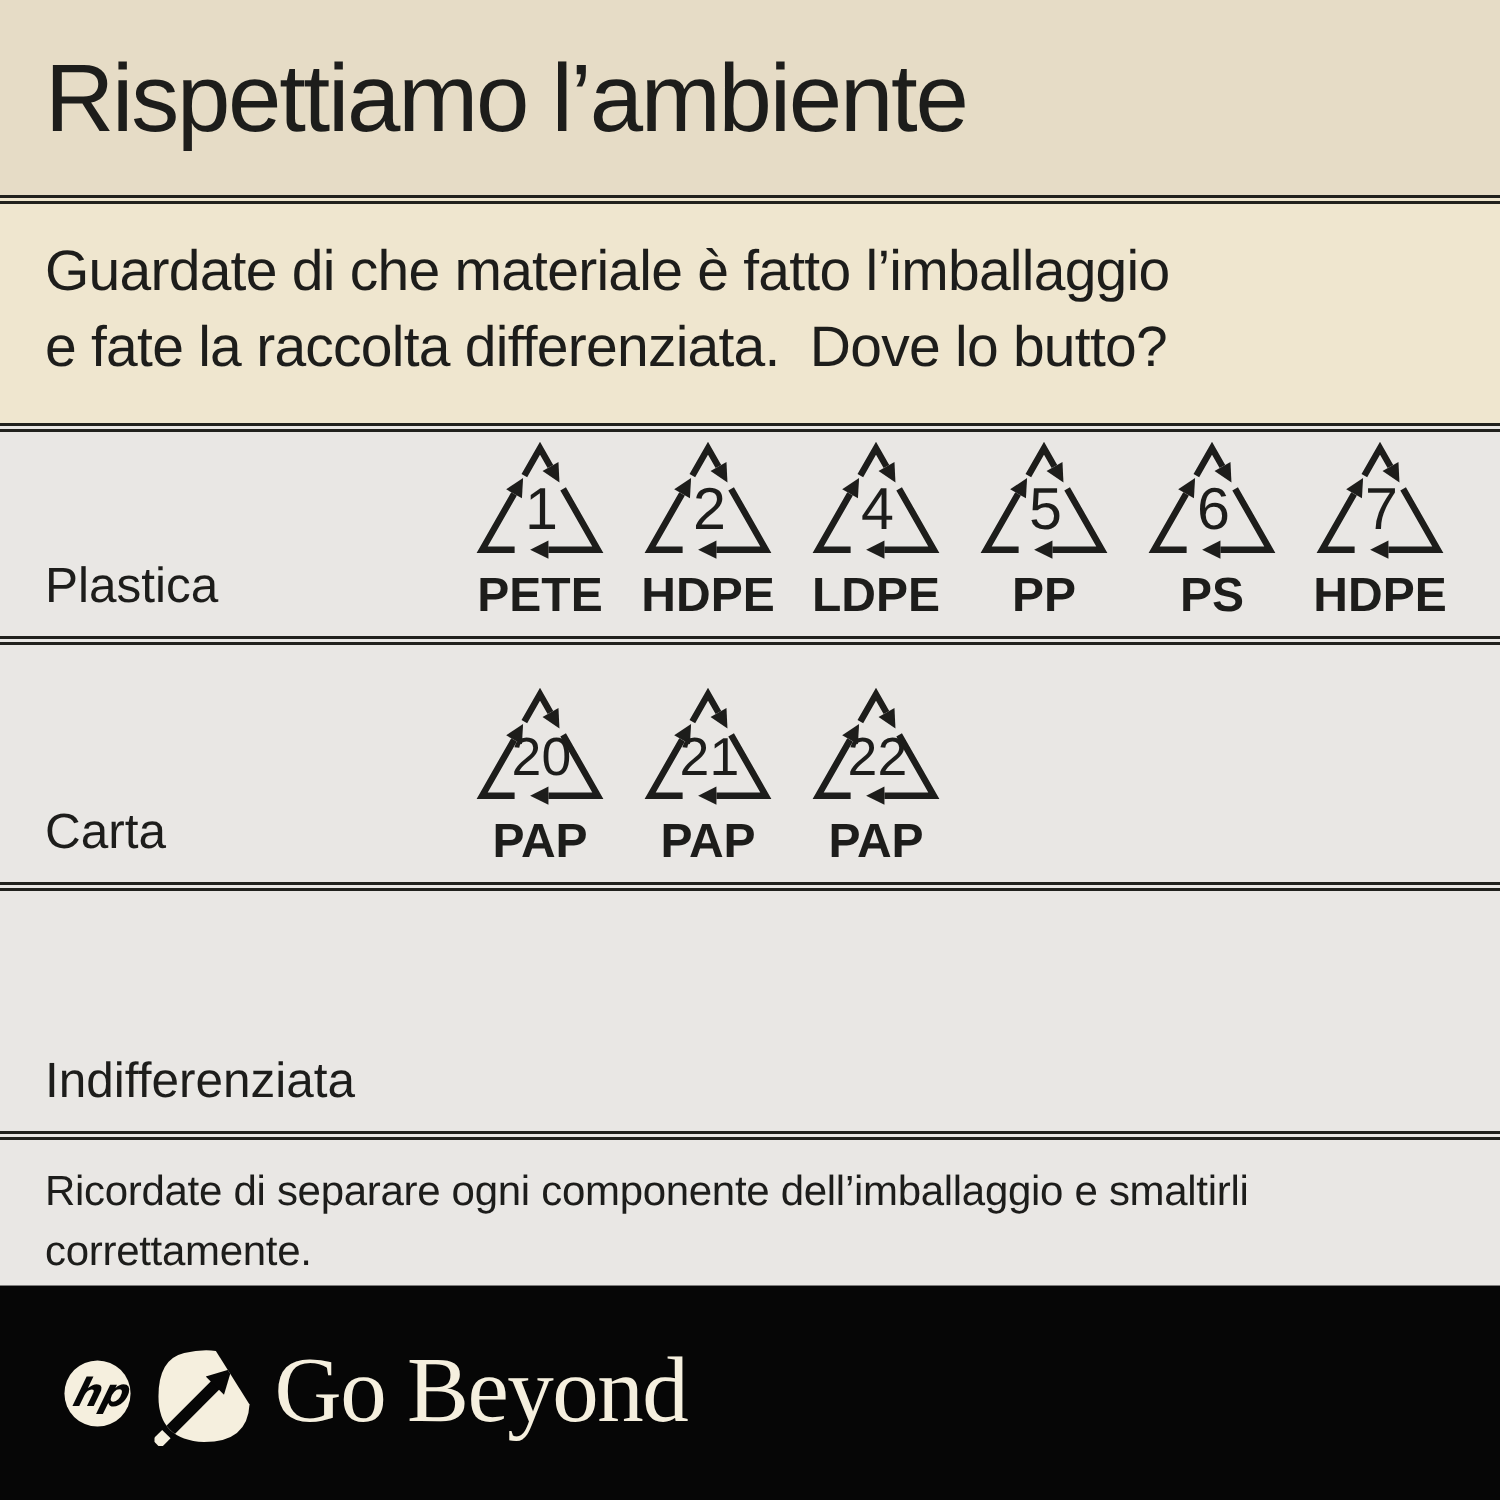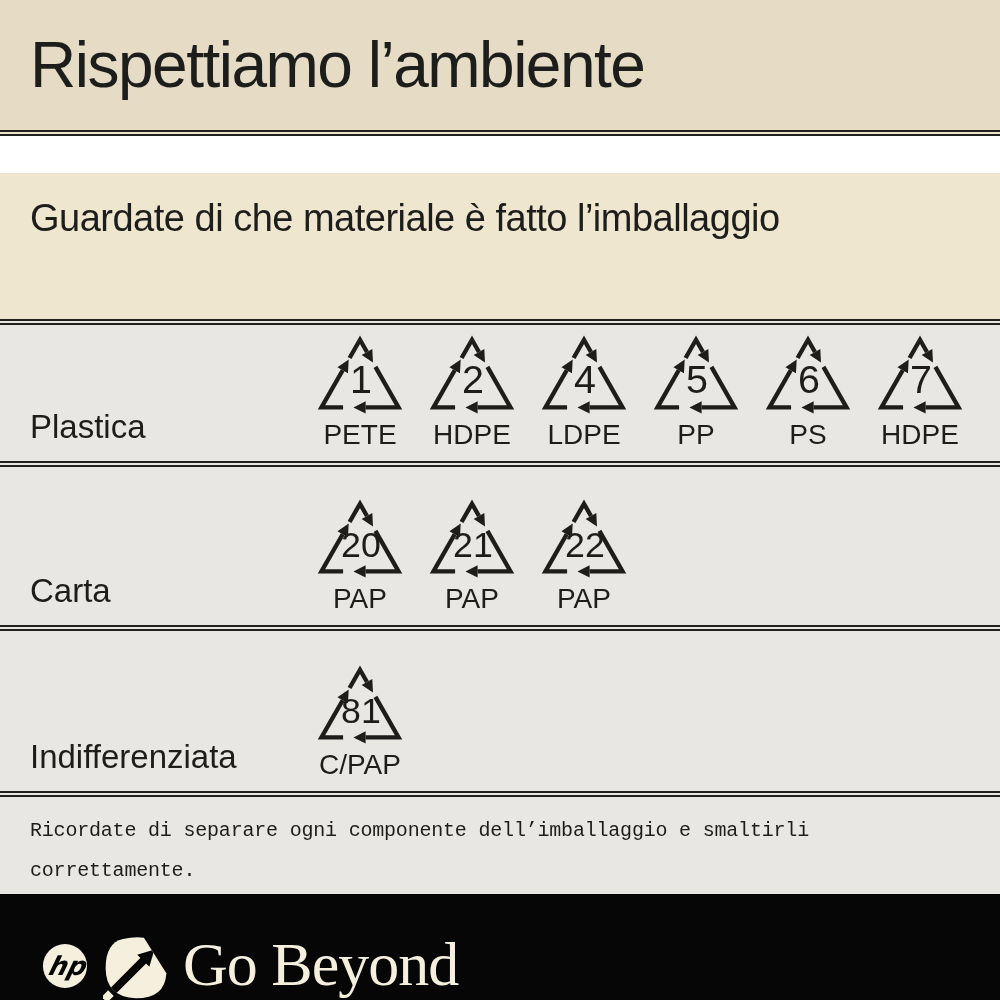--- a/index.html
+++ b/index.html
@@ -17,21 +17,20 @@
     display:flex;align-items:center;padding:0 30px;
   }
   .sec-title h1{
     margin:0;font-size:64px;font-weight:500;letter-spacing:-1.5px;line-height:1;
   }
 
   
   .sec-intro{
     height:146px;background:var(--intro_bg);
     padding:20px 30px 0;
-    margin-top:37px;
   }
   .sec-intro p{margin:0;font-size:38px;line-height:51px;letter-spacing:-0.5px;}
 
   
   .divider{
     height:2px;
     border-top:2px solid var(--divider);
     border-bottom:2px solid var(--divider);
   }
   .gap-cream{background:var(--intro_bg);}
@@ -48,29 +47,29 @@
   .row-2{height:160px;}
   .row-label{
     width:274px;font-size:33px;letter-spacing:0;
     padding-bottom:3px;
     margin-top:47px;
   }
   .symbols{display:flex;}
   .symbol{width:112px;display:flex;flex-direction:column;align-items:center;}
   .symbol svg{width:94px;height:85px;display:block;}
   .symbol .code{
-    font-weight:normal;font-size:28px;margin-top:3px;line-height:1;text-align:right;
+    font-weight:bold;font-size:32px;margin-top:3px;line-height:1;text-align:right;
   }
 
   
   .sec-note{
     height:97px;background:var(--row_bg);
     padding:14px 30px 0;
   }
-  .sec-note p{margin:0;font-size:20px;line-height:40px;letter-spacing:-0.2px;font-family:Liberation Mono, monospace;}
+  .sec-note p{margin:0;font-size:28px;line-height:40px;letter-spacing:-0.2px;}
 
   
   .footer{
     height:143px;background:var(--footer_bg);
     display:flex;align-items:center;padding-left:42px;
   }
   .hp-logo svg{width:46px;height:46px;display:block;}
   .arrow-badge svg{width:66px;height:66px;display:block;margin-left:15px;margin-top:4px;}
   .tagline{
     color:var(--cream);font-size:62px;letter-spacing:-1px;
@@ -81,20 +80,21 @@
 <body>
 
 <section class="sec-title">
   <h1>Rispettiamo l’ambiente</h1>
 </section>
 
 <div class="divider gap-cream"></div>
 
 <section class="sec-intro">
   <p>Guardate di che materiale è fatto l’imballaggio</p>
+  <p>e fate la raccolta differenziata.&nbsp; Dove lo butto?</p>
 </section>
 
 <div class="divider gap-gray"></div>
 
 <section class="row row-0">
   <div class="row-label">Plastica</div>
   <div class="symbols">
       <div class="symbol">
         <svg viewBox="0 0 100 90">
     <g fill="none" stroke="var(--ink)" stroke-width="4.6" stroke-linejoin="miter">
@@ -247,38 +247,20 @@
   </svg>
         <div class="code">PAP</div>
       </div>
     </div>
 </section>
 
 <div class="divider gap-gray"></div>
 
 <section class="row row-2">
   <div class="row-label">Indifferenziata</div>
-  <div class="symbols">
-      <div class="symbol">
-        <svg viewBox="0 0 100 90">
-    <g fill="none" stroke="var(--ink)" stroke-width="4.6" stroke-linejoin="miter">
-      <path d="M 32 79 L 9 79 L 31.6 39.4"></path>
-      <path d="M 38.9 26.4 L 50 7 L 57.4 20"></path>
-      <path d="M 66.4 35.8 L 91 79 L 56 79"></path>
-    </g>
-    <g fill="var(--ink)">
-      <polygon points="38.0,28.1 37.2,42.6 26.0,36.2"></polygon>
-      <polygon points="63.8,31.3 51.8,23.2 63.1,16.8"></polygon>
-      <polygon points="43,79 56,72.5 56,85.5"></polygon>
-    </g>
-    <text x="51" y="64" text-anchor="middle" font-size="38" font-family="Liberation Sans, DejaVu Sans, sans-serif" fill="var(--ink)">81</text>
-  </svg>
-        <div class="code">C/PAP</div>
-      </div>
-    </div>
 </section>
 
 <div class="divider gap-gray"></div>
 
 <section class="sec-note">
   <p>Ricordate di separare ogni componente dell’imballaggio e smaltirli correttamente.</p>
 </section>
 
 <footer class="footer">
   <div class="hp-logo">

